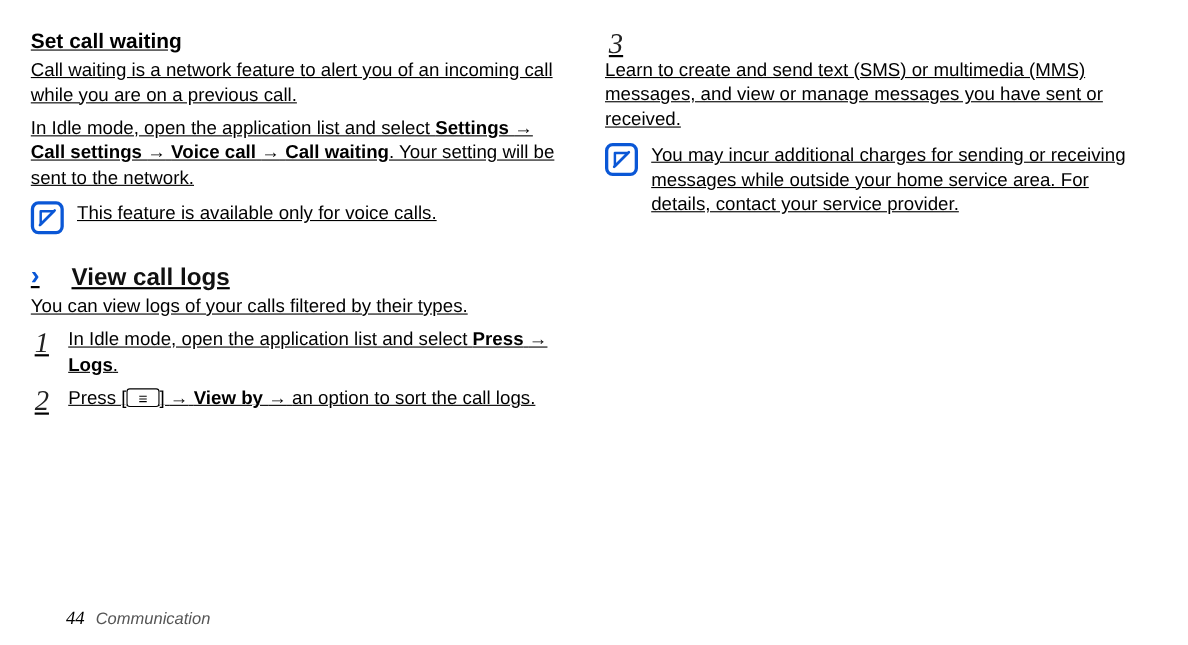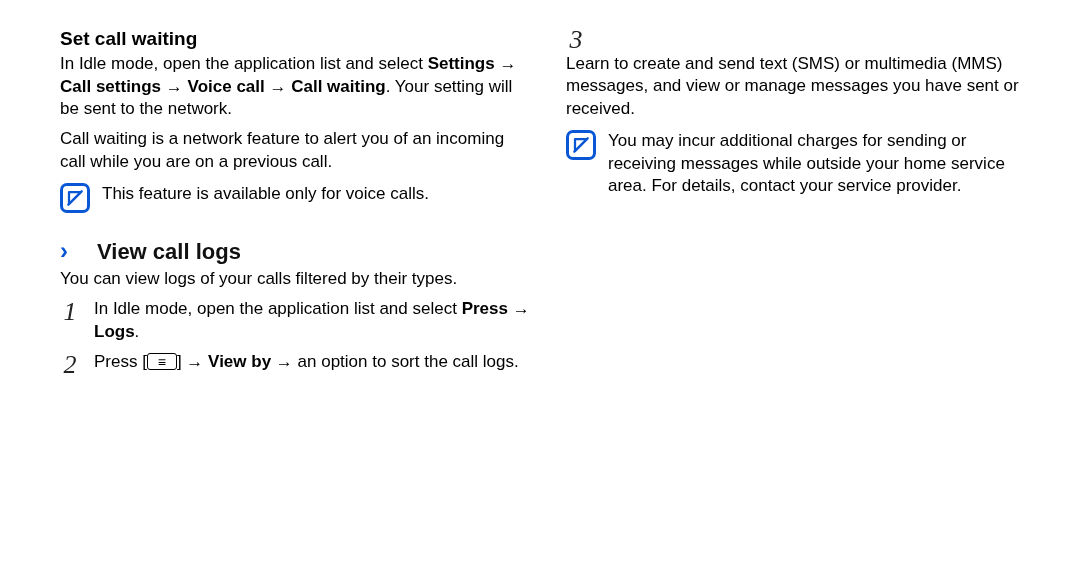--- a/index.html
+++ b/index.html
@@ -1,21 +1,22 @@
 <!DOCTYPE html>
 <html><head>
 <meta charset="utf-8">
 <style>
   * { box-sizing: border-box; margin: 0; padding: 0; }
   html, body { width: 1080px; height: 586px; font-family: Arial, Helvetica, sans-serif; background: #fff; color: #000; }
   .page {
     width: 1080px;
     height: 586px;
-    padding: 26px 44px 10px 60px;
+    padding: 26px 44px 10px 28px;
     position: relative;
+    text-decoration: underline;
   }
   .columns {
     display: flex;
     gap: 36px;
     height: 520px;
   }
   .col {
     flex: 1;
     font-size: 17px;
     line-height: 1.32;
@@ -120,32 +121,32 @@
 </style>
 </head>
 <body>
 
 <div class="page">
   <div class="columns">
 
     <div class="col">
 
       <div class="h3">Set call waiting</div>
+      <div class="para">Call waiting is a network feature to alert you of an incoming call while you are on a previous call.</div>
+
       <div class="para">
         <span>In Idle mode, open the application list and select </span><span class="bold">Settings</span>
         <span class="bold">→</span>
         <span class="bold">Call settings</span>
         <span class="bold">→</span>
         <span class="bold">Voice call</span>
         <span class="bold">→</span>
         <span class="bold">Call waiting</span><span>. Your setting will be sent to the network.</span>
       </div>
 
-      <div class="para">Call waiting is a network feature to alert you of an incoming call while you are on a previous call.</div>
-
       <div class="note-row">
         <div class="note-icon">
           <svg width="18" height="18" viewBox="0 0 24 24">
               <path d="M4 4 L20 4 M4 4 L4 20 L20 4" stroke="#0a57d6" stroke-width="3" fill="none" stroke-linecap="round" stroke-linejoin="round"></path>
               <path d="M3 21 L21 3" stroke="#0a57d6" stroke-width="3" stroke-linecap="round"></path>
             </svg>
         </div>
         <div class="note-text">This feature is available only for voice calls.</div>
       </div>
 
@@ -192,13 +193,17 @@
               <path d="M4 4 L20 4 M4 4 L4 20 L20 4" stroke="#0a57d6" stroke-width="3" fill="none" stroke-linecap="round" stroke-linejoin="round"></path>
               <path d="M3 21 L21 3" stroke="#0a57d6" stroke-width="3" stroke-linecap="round"></path>
             </svg>
         </div>
         <div class="note-text">You may incur additional charges for sending or receiving messages while outside your home service area. For details, contact your service provider.</div>
       </div>
 
     </div>
   </div>
 
+  <div class="footer">
+    <span class="page-num">44</span>
+    <span class="section-name">Communication</span>
+  </div>
 </div>
 
 </body></html>

